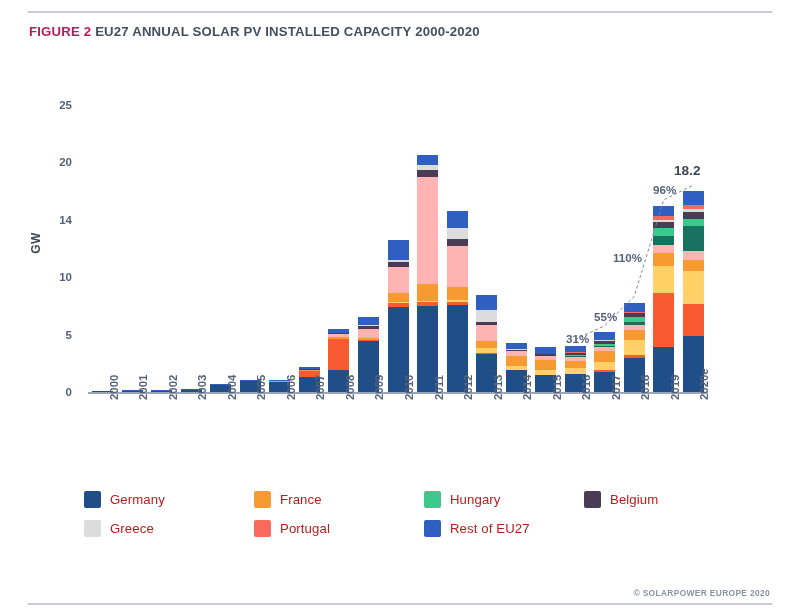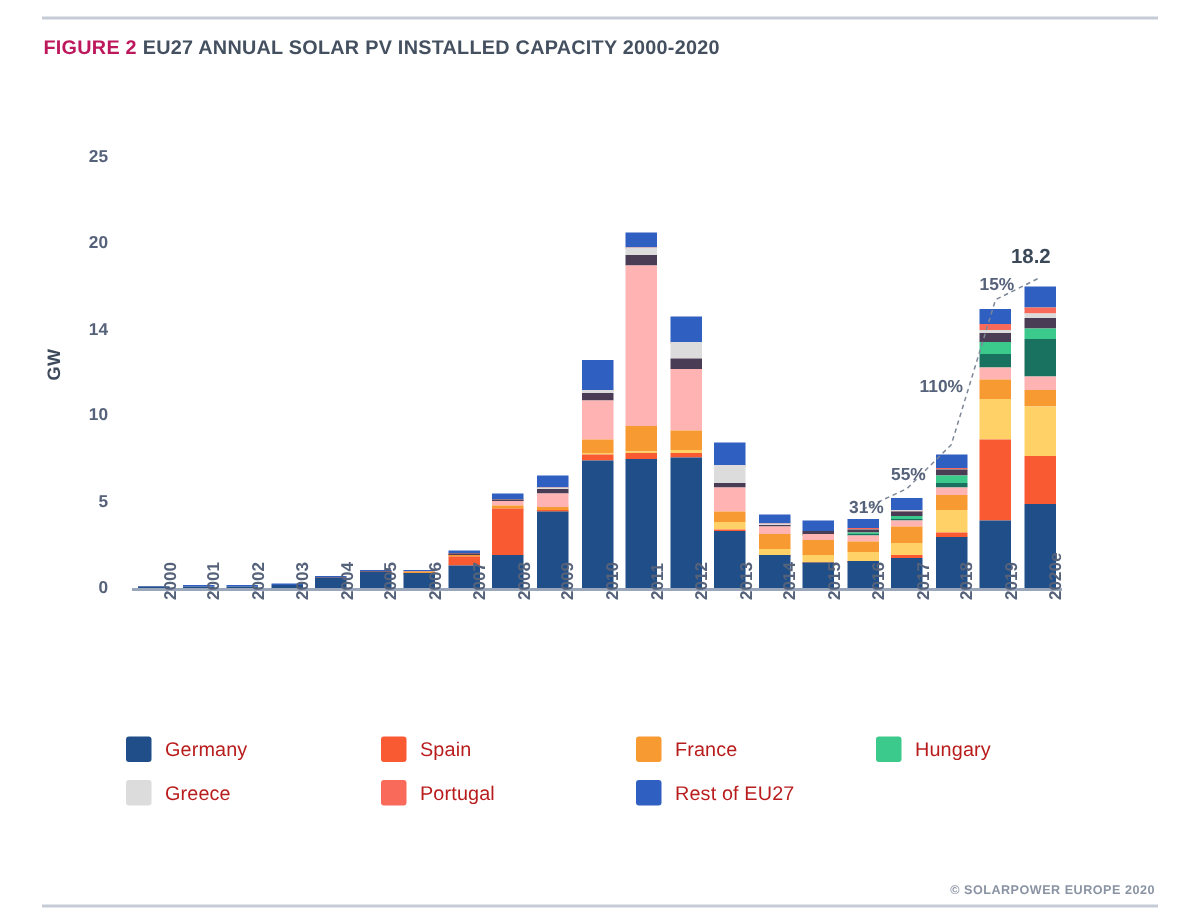--- a/index.html
+++ b/index.html
@@ -425,41 +425,41 @@
         <div class="xtick" style="left: 668.714px;">2019</div>
         <div class="xtick" style="left: 698.238px;">2020e</div>
       </div>
     <svg class="annot-svg" id="annot-lines">
         <polyline points="575.1428571428571,339.506 604.6666666666667,325.73 634.1904761904763,296.456 663.7142857142858,199.7944 693.2380952380953,185.1" fill="none" stroke="#7d8798" stroke-width="1" stroke-dasharray="3,2.5"></polyline>
       </svg>
     <div id="annots">
         <div class="annot" style="left: 566px; top: 332px;">31%</div>
         <div class="annot" style="left: 594px; top: 310px;">55%</div>
         <div class="annot" style="left: 613px; top: 251px;">110%</div>
-        <div class="annot" style="left: 653px; top: 183px;">15%</div>
+        <div class="annot" style="left: 653px; top: 183px;">96%</div>
         <div class="annot big" style="left: 674px; top: 163px;">18.2</div>
       </div>
   </div>
 
   <div class="legend" id="legend">
       <div class="legend-item">
         <span class="swatch" style="background: rgb(31, 78, 136);"></span>
         <span class="legend-label">Germany</span>
       </div>
       <div class="legend-item">
-        <span class="swatch" style="background: rgb(250, 90, 50);"></span>
-        <span class="legend-label">Spain</span>
-      </div>
-      <div class="legend-item">
         <span class="swatch" style="background: rgb(247, 154, 50);"></span>
         <span class="legend-label">France</span>
       </div>
       <div class="legend-item">
         <span class="swatch" style="background: rgb(60, 201, 140);"></span>
         <span class="legend-label">Hungary</span>
+      </div>
+      <div class="legend-item">
+        <span class="swatch" style="background: rgb(74, 60, 84);"></span>
+        <span class="legend-label">Belgium</span>
       </div>
       <div class="legend-item">
         <span class="swatch" style="background: rgb(220, 220, 220);"></span>
         <span class="legend-label">Greece</span>
       </div>
       <div class="legend-item">
         <span class="swatch" style="background: rgb(250, 106, 90);"></span>
         <span class="legend-label">Portugal</span>
       </div>
       <div class="legend-item">

